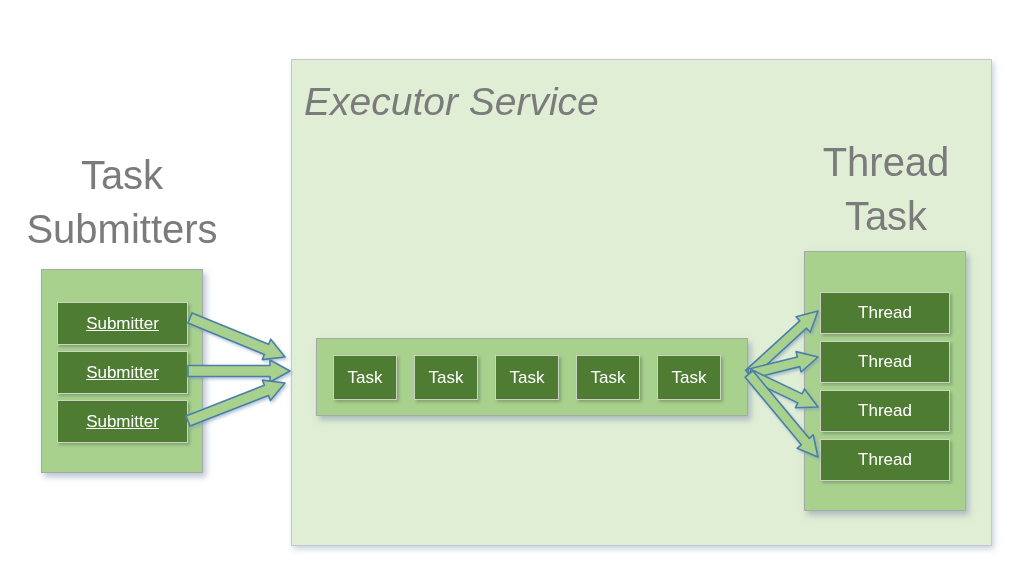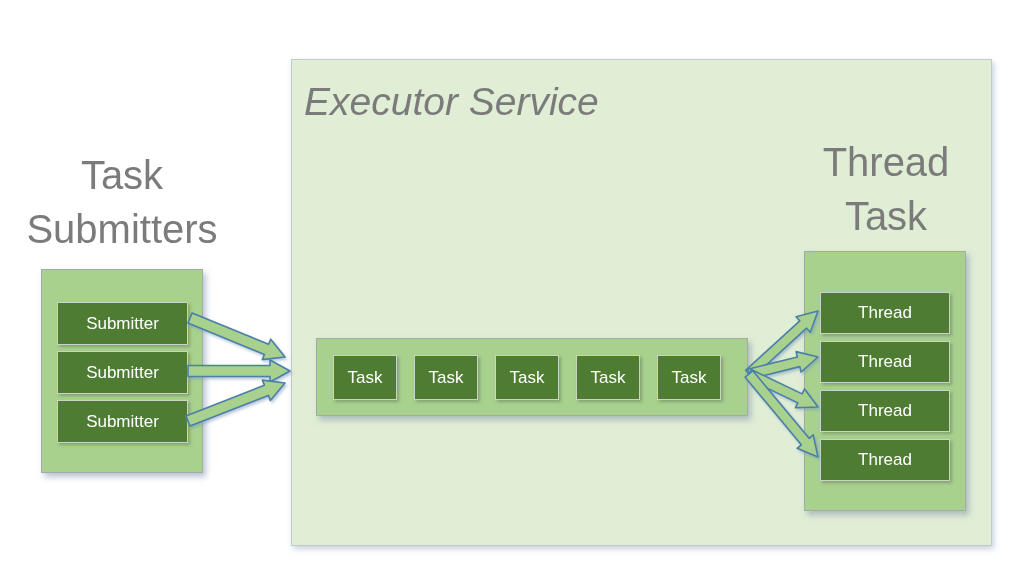--- a/index.html
+++ b/index.html
@@ -69,20 +69,21 @@
     font-size: 17px;
     display: flex;
     align-items: center;
     justify-content: center;
     box-sizing: border-box;
     flex: none;
   }
   .submitter-node {
     width: 131px;
     height: 43px;
+    text-decoration: underline;
   }
   .queue-title {
     left: 78px;
     top: 222px;
     width: 440px;
   }
   .queue-bar {
     position: absolute;
     left: 24px;
     top: 278px;

